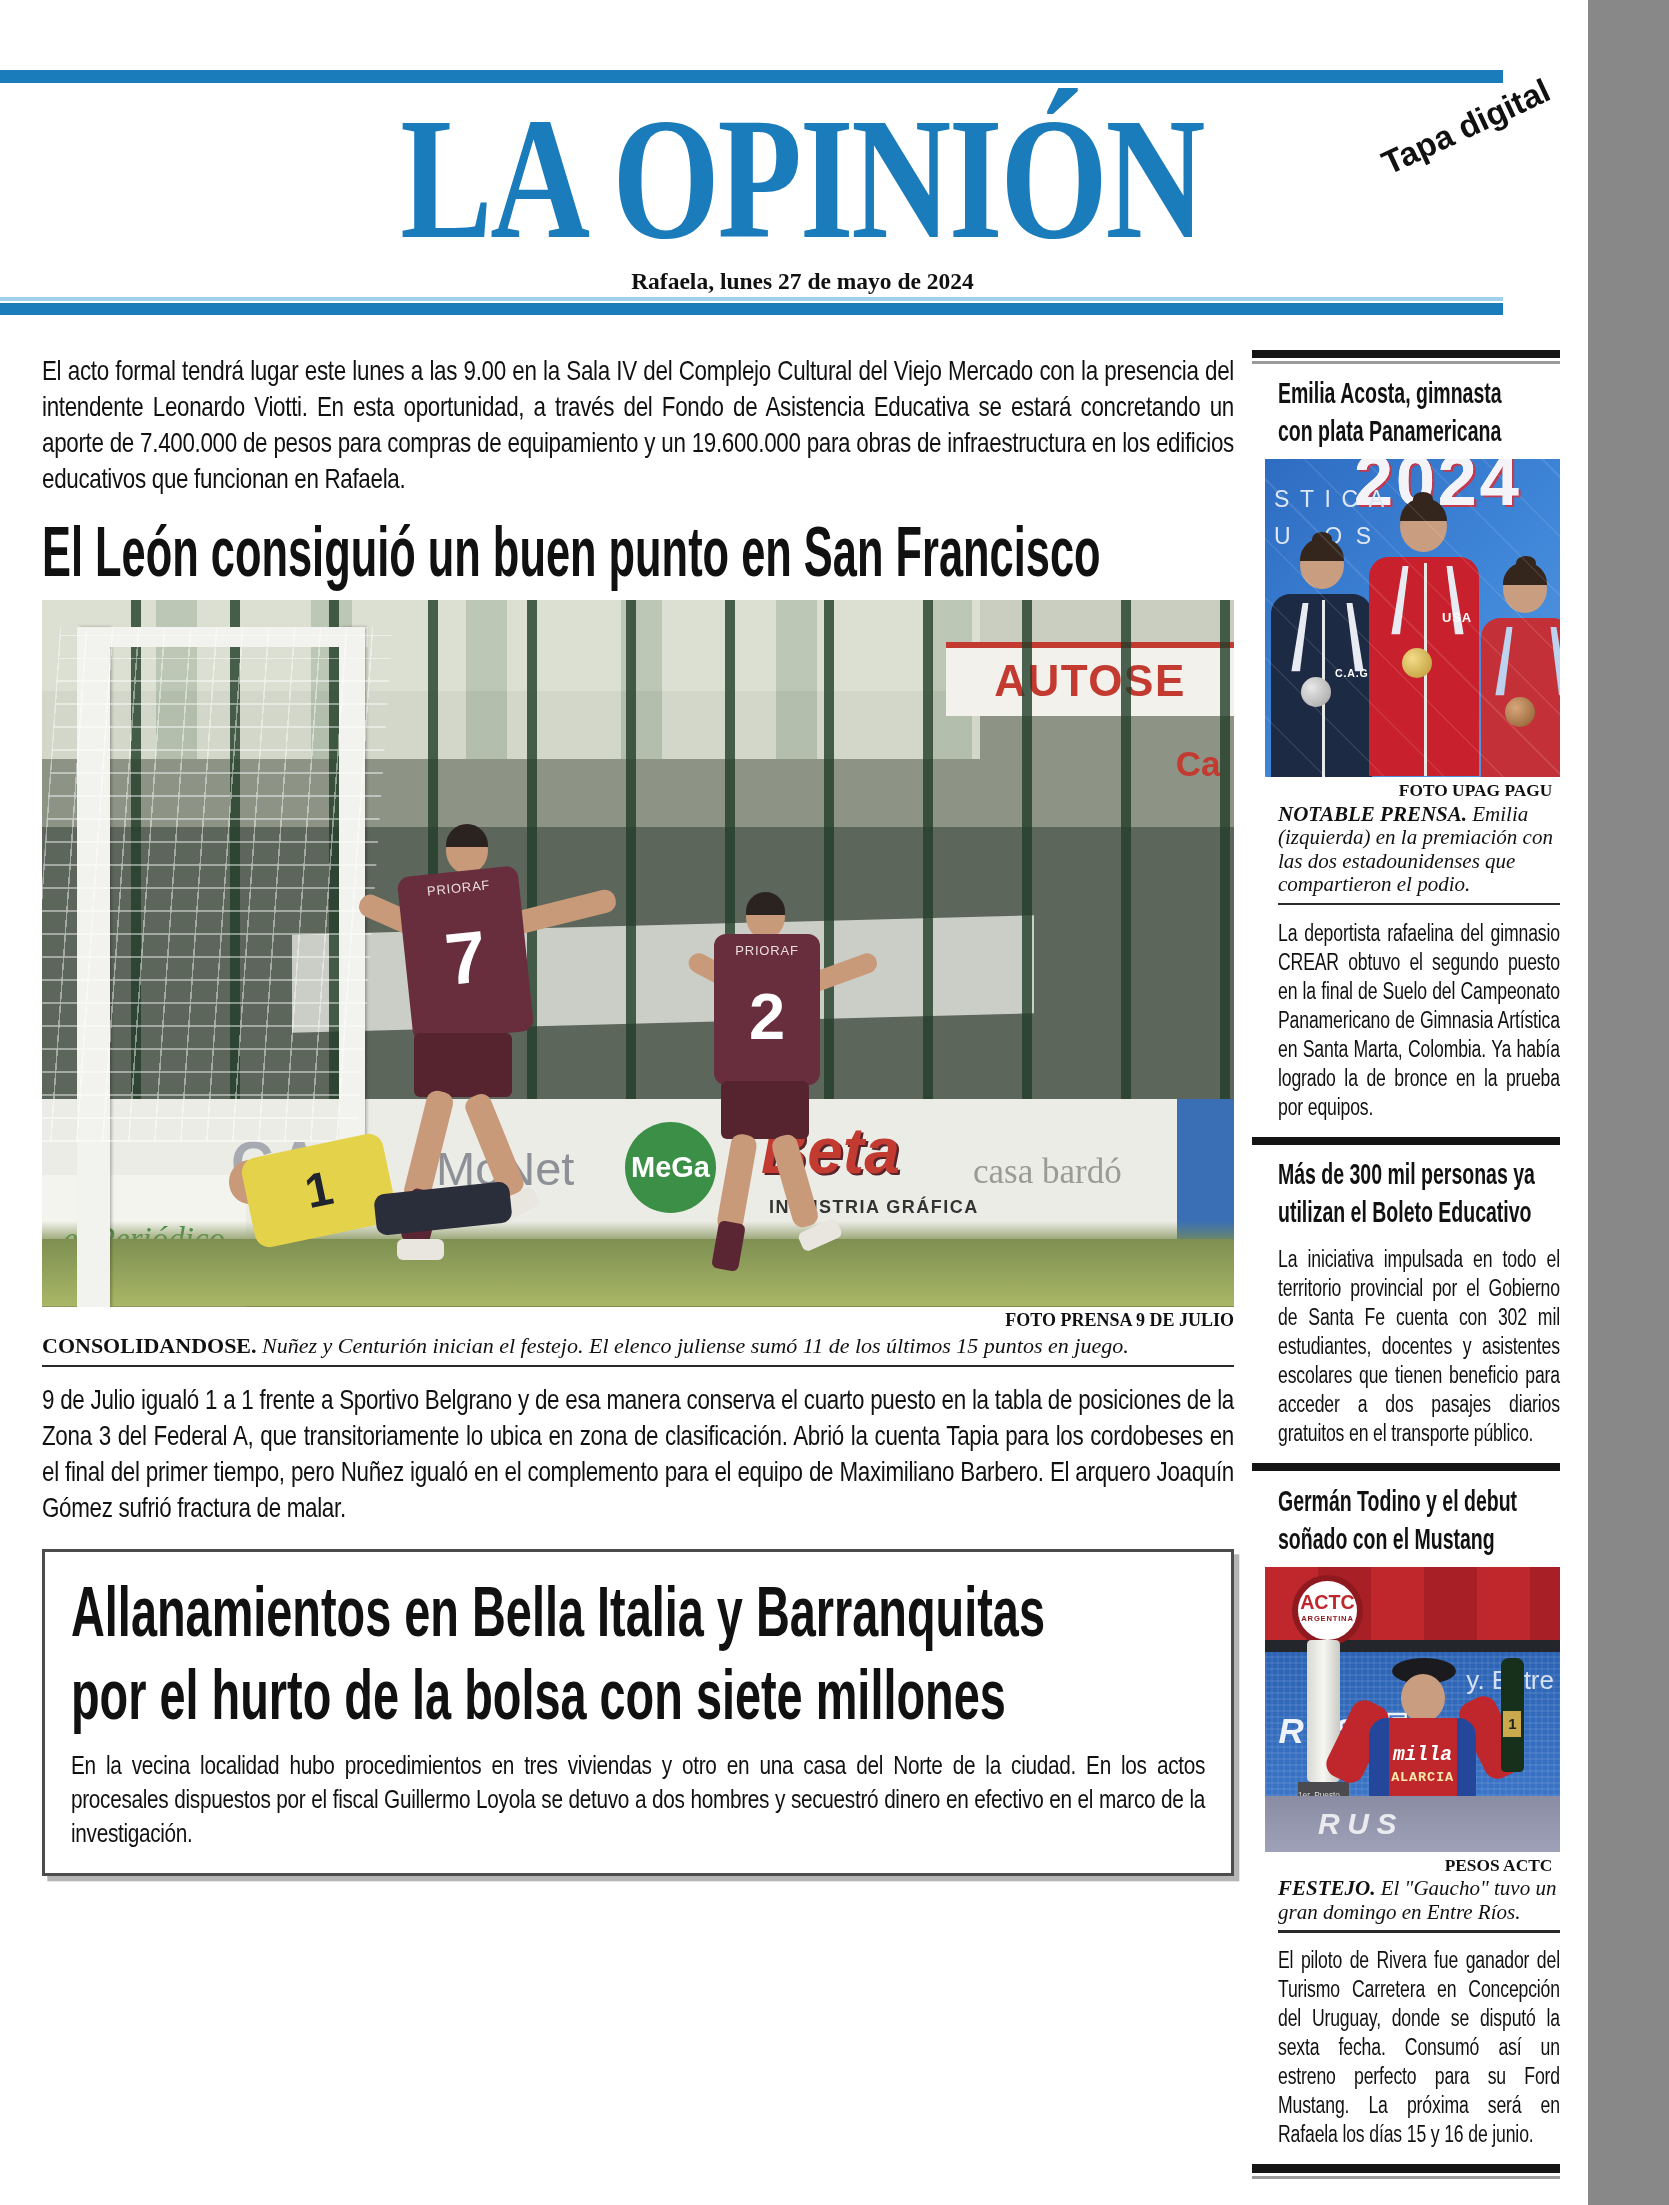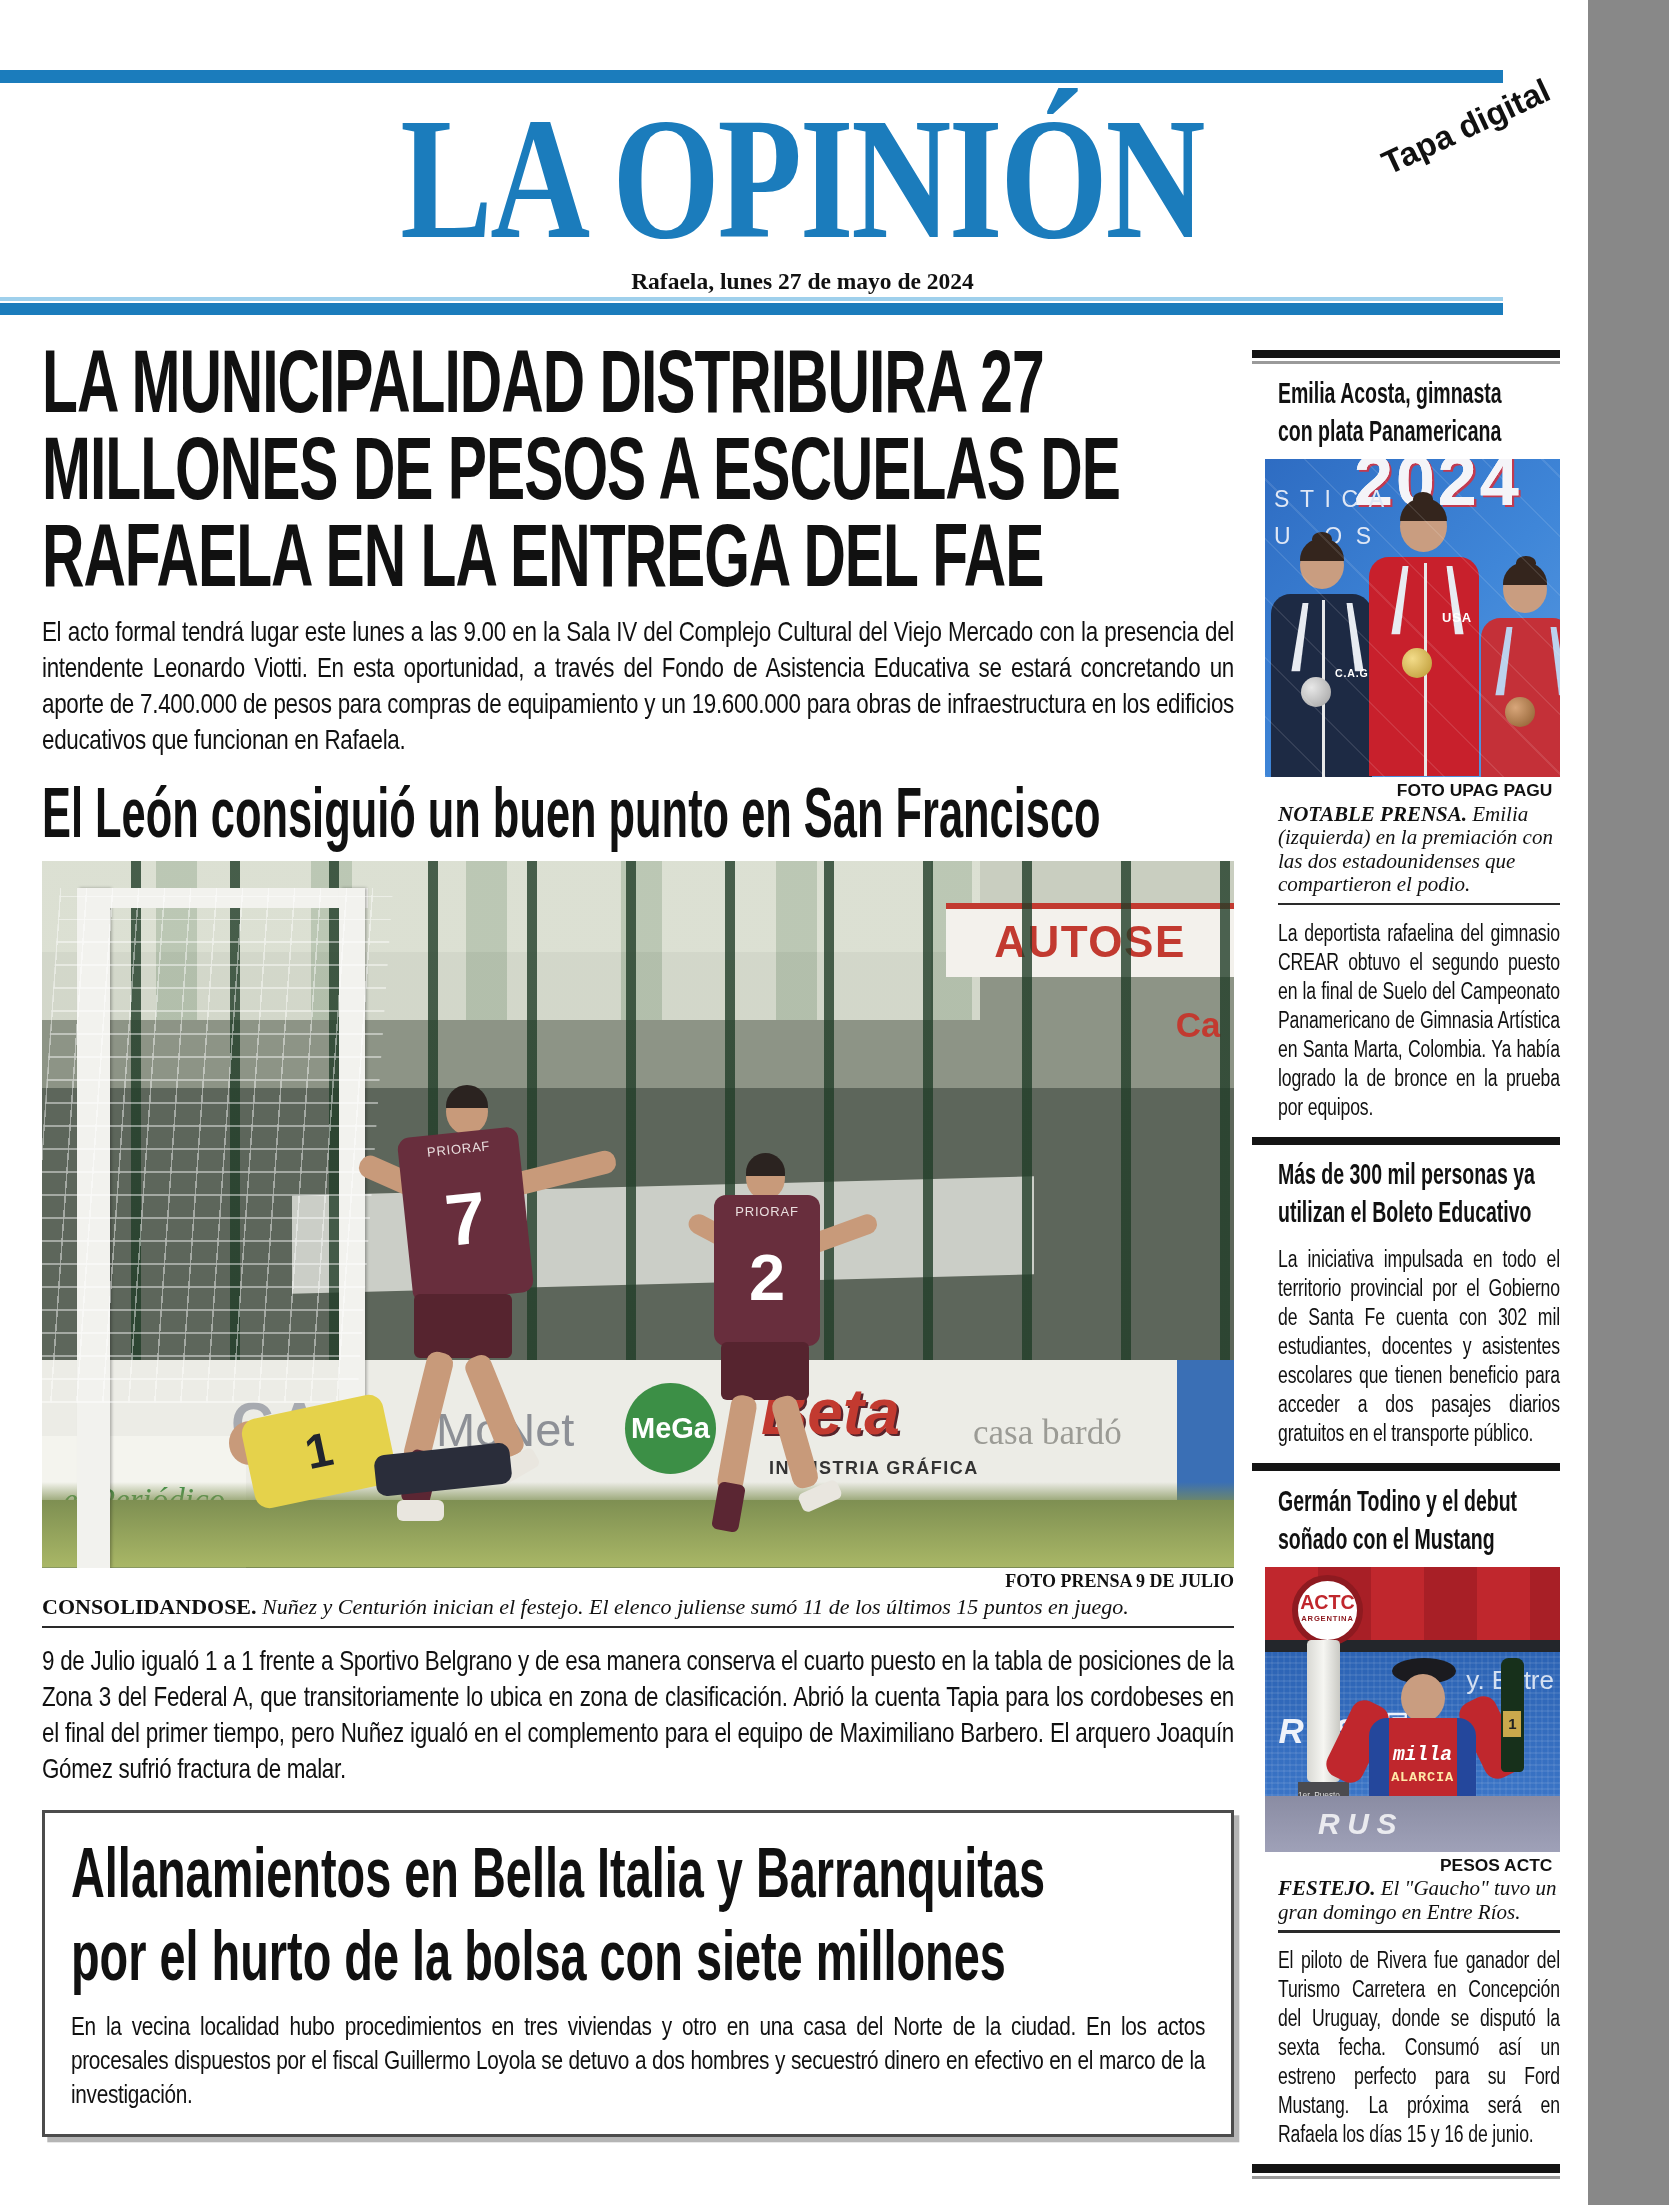--- a/index.html
+++ b/index.html
@@ -101,21 +101,21 @@
   .box { margin-top:23px; border:3px solid #4c4c4c; box-shadow:5.3px 5.3px 0 rgba(90,90,90,.45);
          padding:18px 26px 23px 26px; }
   .box-h { font-weight:bold; font-size:71px; line-height:83px; }
   .box-body { font-size:26px; line-height:34px; letter-spacing:-0.4px; margin-top:12px; }
 
   
   .side-h { font-weight:bold; font-size:30px; line-height:38px; margin:10.6px 0 9px 26px; }
   .side-body { font-size:23.5px; line-height:29px; letter-spacing:-0.2px; margin:13.6px 0 15px 26px; }
   .side-cap { font-family:"Liberation Serif","DejaVu Serif",serif; font-size:21px; line-height:23.5px;
               margin-left:26px; }
-  .side-credit { font-family:Liberation Sans, sans-serif; font-weight:bold; font-size:17.4px;
+  .side-credit { font-family:Liberation Serif, serif; font-weight:bold; font-size:17.4px;
               text-align:right; margin:3px 7.6px 1.5px 0; }
   .side-rule-thin { height:2.3px; background:#2a2a2a; margin:6px 0 0 26px; }
 
   
   .photo-gym { position:relative; left:13px; width:295px; height:318px; overflow:hidden; margin-top:0;
       background:linear-gradient(135deg,#2e6cc2,#3f86d8 55%,#5a9ae0);  }
   .photo-gym::after { content:""; position:absolute; inset:0;
       background:repeating-linear-gradient(45deg, rgba(255,255,255,.10) 0 1.5px, transparent 1.5px 42px); }
   .gym-year { position:absolute; left:89px; top:-18px; font-weight:bold; font-size:70px; color:#f4f4f8;
       letter-spacing:3px; text-shadow:0 0 0 #fff, 2.3px 2.3px 0 #c23a50; }
@@ -185,25 +185,20 @@
   <div class="logo">
     <span class="logo-in">LA OPINIÓN</span>
   </div>
   <div class="tapa">Tapa digital</div>
   <div class="dateline">Rafaela, lunes 27 de mayo de 2024</div>
   <div class="bar-blue bar-light"></div>
   <div class="bar-blue bar-bot"></div>
 
   <div class="main-col">
 
-    <div class="h-big">
-      <span class="cx66">LA MUNICIPALIDAD DISTRIBUIRA 27</span>
-      <span class="cx66">MILLONES DE PESOS A ESCUELAS DE</span>
-      <span class="cx66">RAFAELA EN LA ENTREGA DEL FAE</span>
-    </div>
 
     <div class="body-cond">
       <span class="cx80">El acto formal tendrá lugar este lunes a las 9.00 en la Sala IV del Complejo Cultural del Viejo Mercado con la presencia del intendente Leonardo Viotti. En esta oportunidad, a través del Fondo de Asistencia Educativa se estará concretando un aporte de 7.400.000 de pesos para compras de equipamiento y un 19.600.000 para obras de infraestructura en los edificios educativos que funcionan en Rafaela.</span>
     </div>
 
     <div class="h-mid">
       <span class="cx62">El León consiguió un buen punto en San Francisco</span>
     </div>
 
     <div class="photo-main">

